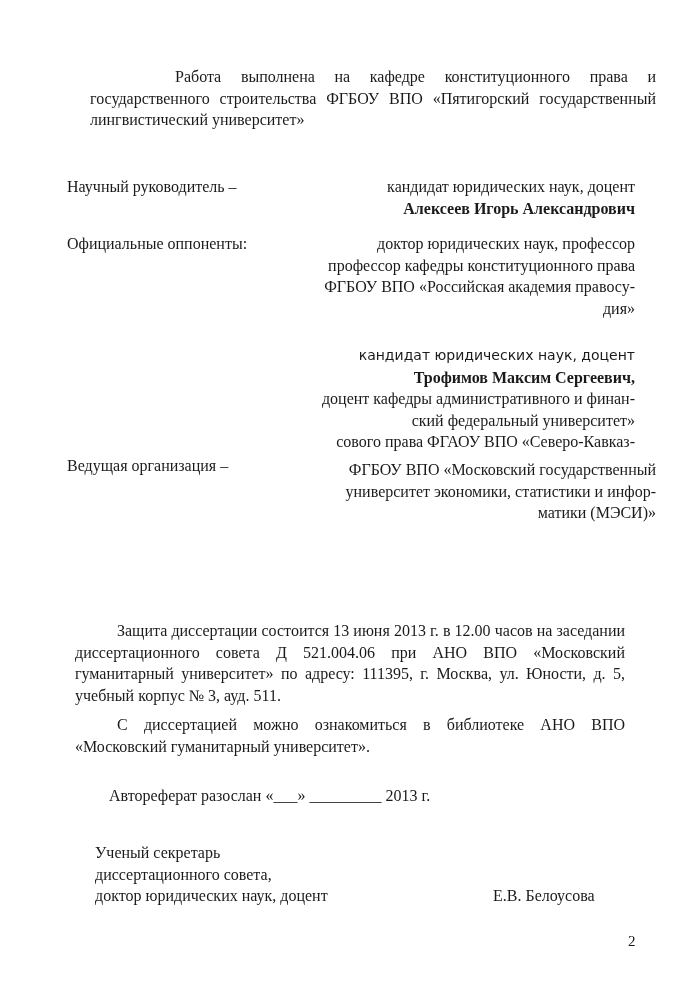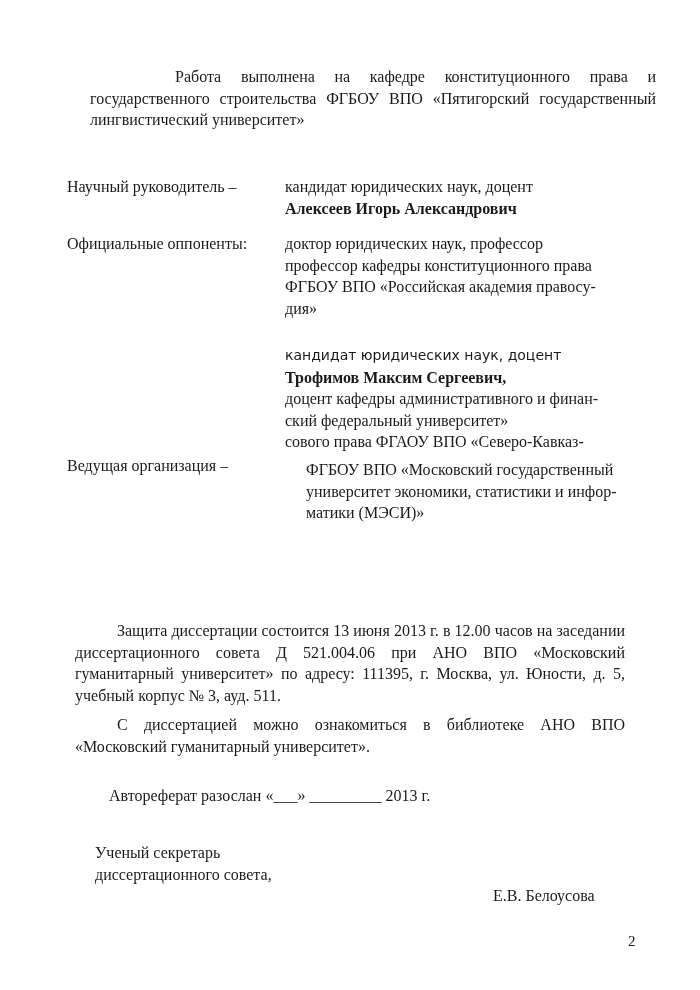--- a/index.html
+++ b/index.html
@@ -7,21 +7,21 @@
       width: 700px; height: 990px; position: relative; overflow: hidden;
       font-family: "Liberation Serif", "DejaVu Serif", serif;
       color: #1a1a1a; font-size: 16px;
     }
     .abs { position: absolute; }
     .just { text-align: justify; text-align-last: left; }
     .intro { left: 67px; top: 66px; width: 566px; line-height: 21.5px; margin-left: 23px; }
     .intro .first { text-indent: 85px; }
     .label { left: 67px; line-height: 21.5px; }
     .rcol { left: 285px; width: 350px; line-height: 21.5px; }
-    .rcol div { white-space: nowrap; }
+    .rcol div { white-space: nowrap; text-align: right; }
     .bold { font-weight: bold; }
     .sans { font-family: "DejaVu Sans", "Liberation Sans", sans-serif; font-size: 14px; }
     .defense { left: 67px; top: 612px; width: 566px; line-height: 21.5px; }
     .defense p { margin: 8px; text-indent: 42px; text-align: justify; }
     .sent { left: 109px; top: 785px; line-height: 21.5px; }
     .secretary { left: 67px; top: 842px; line-height: 21.5px; margin-left: 28px; }
     .sig-name { left: 493px; top: 885px; line-height: 21.5px; }
     .page-num { left: 628px; top: 933px; font-size: 15px; }
   </style>
 </head>
@@ -63,16 +63,17 @@
 <div class="abs defense">
   <p>Защита диссертации состоится  13 июня 2013 г. в 12.00 часов на заседании диссертационного совета Д 521.004.06 при АНО ВПО «Московский гуманитарный университет» по адресу: 111395, г. Москва, ул. Юности, д. 5, учебный корпус № 3, ауд. 511.</p>
   <p>С диссертацией можно ознакомиться в библиотеке АНО ВПО «Московский гуманитарный университет».</p>
 </div>
 
 <div class="abs sent">Автореферат разослан «___» _________ 2013 г.</div>
 
 <div class="abs secretary">
   <div>Ученый секретарь</div>
   <div>диссертационного совета,</div>
+  <div>доктор юридических наук, доцент</div>
 </div>
 <div class="abs sig-name">Е.В. Белоусова</div>
 
 <div class="abs page-num">2</div>
 
 </body></html>

